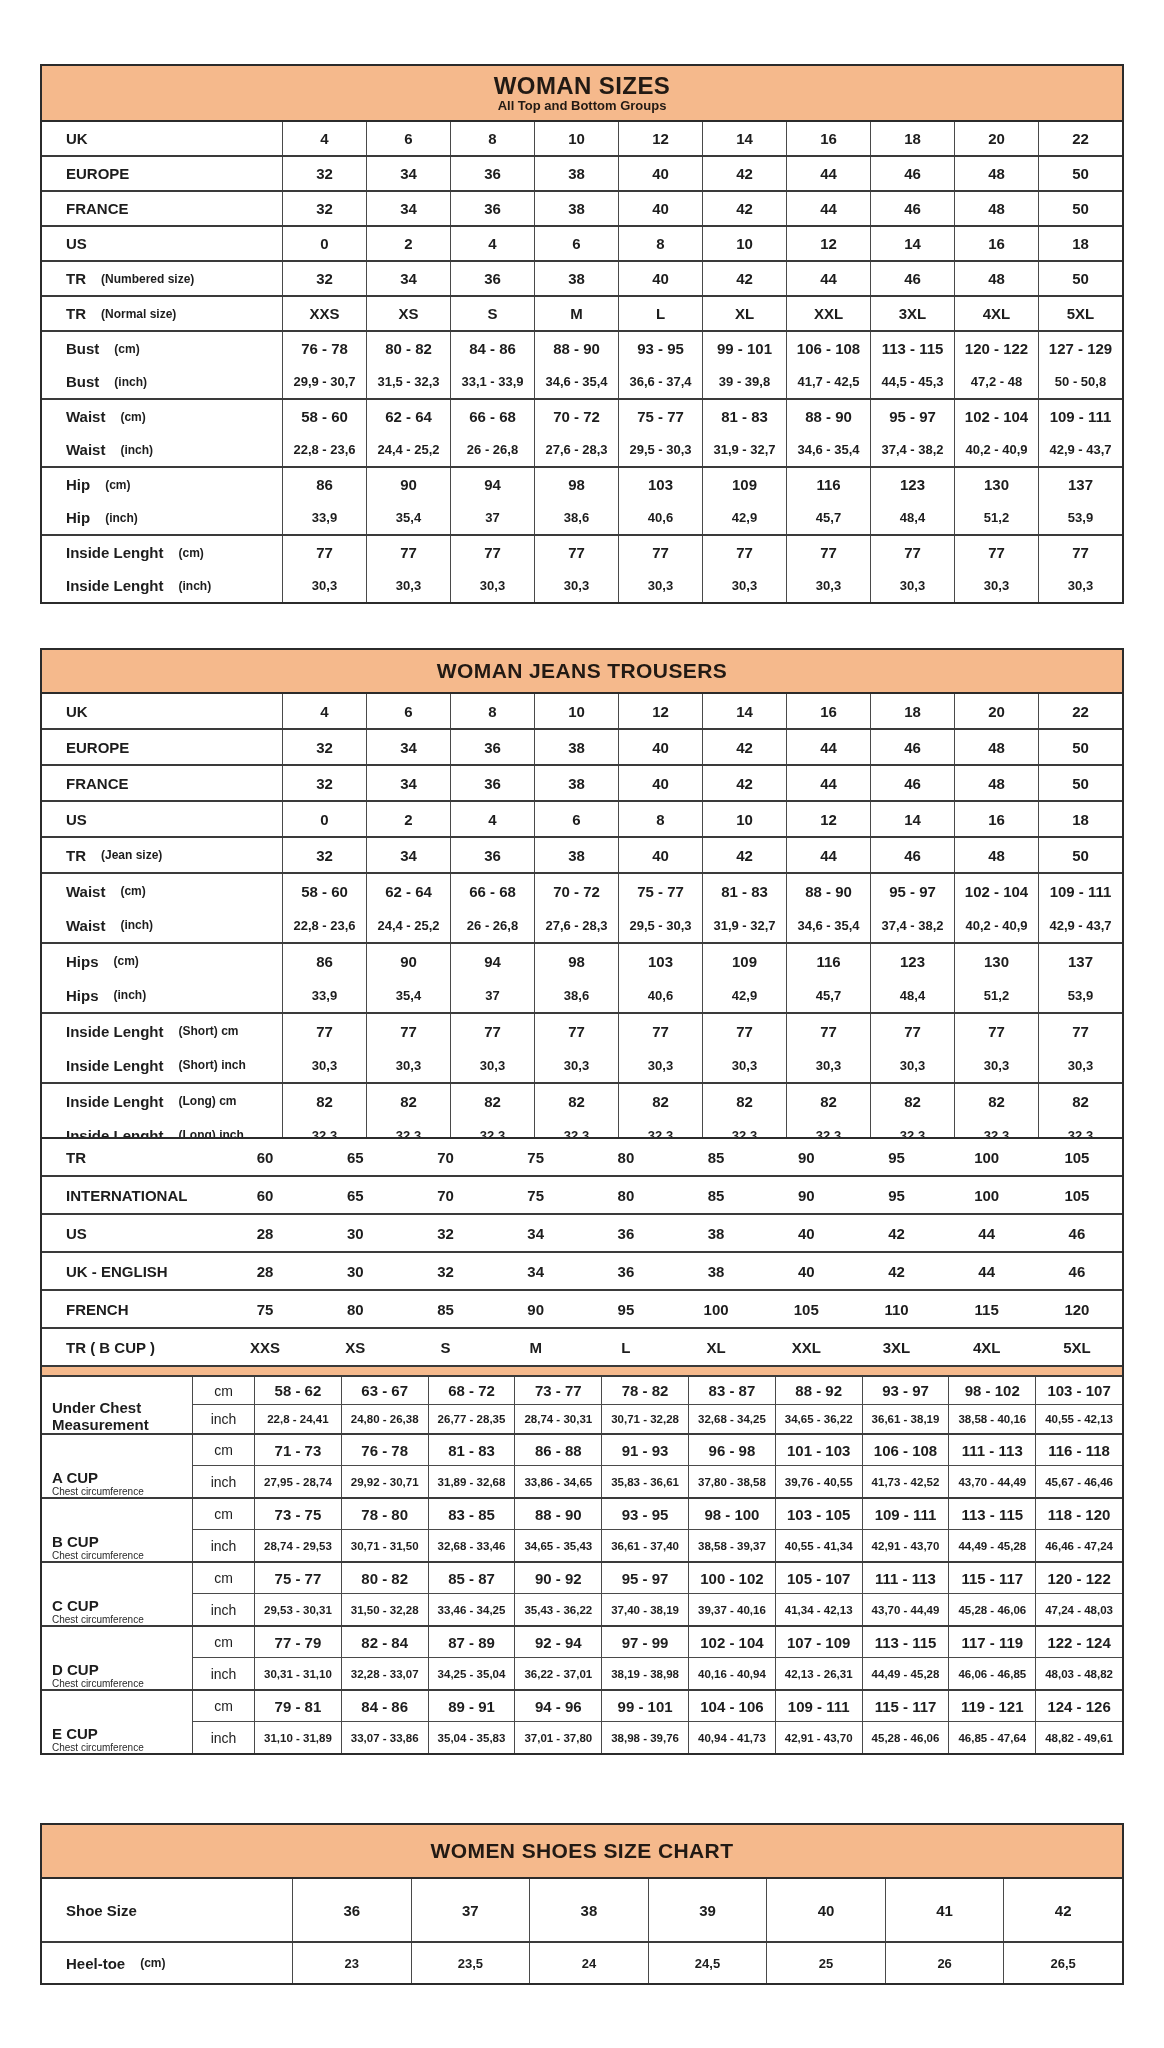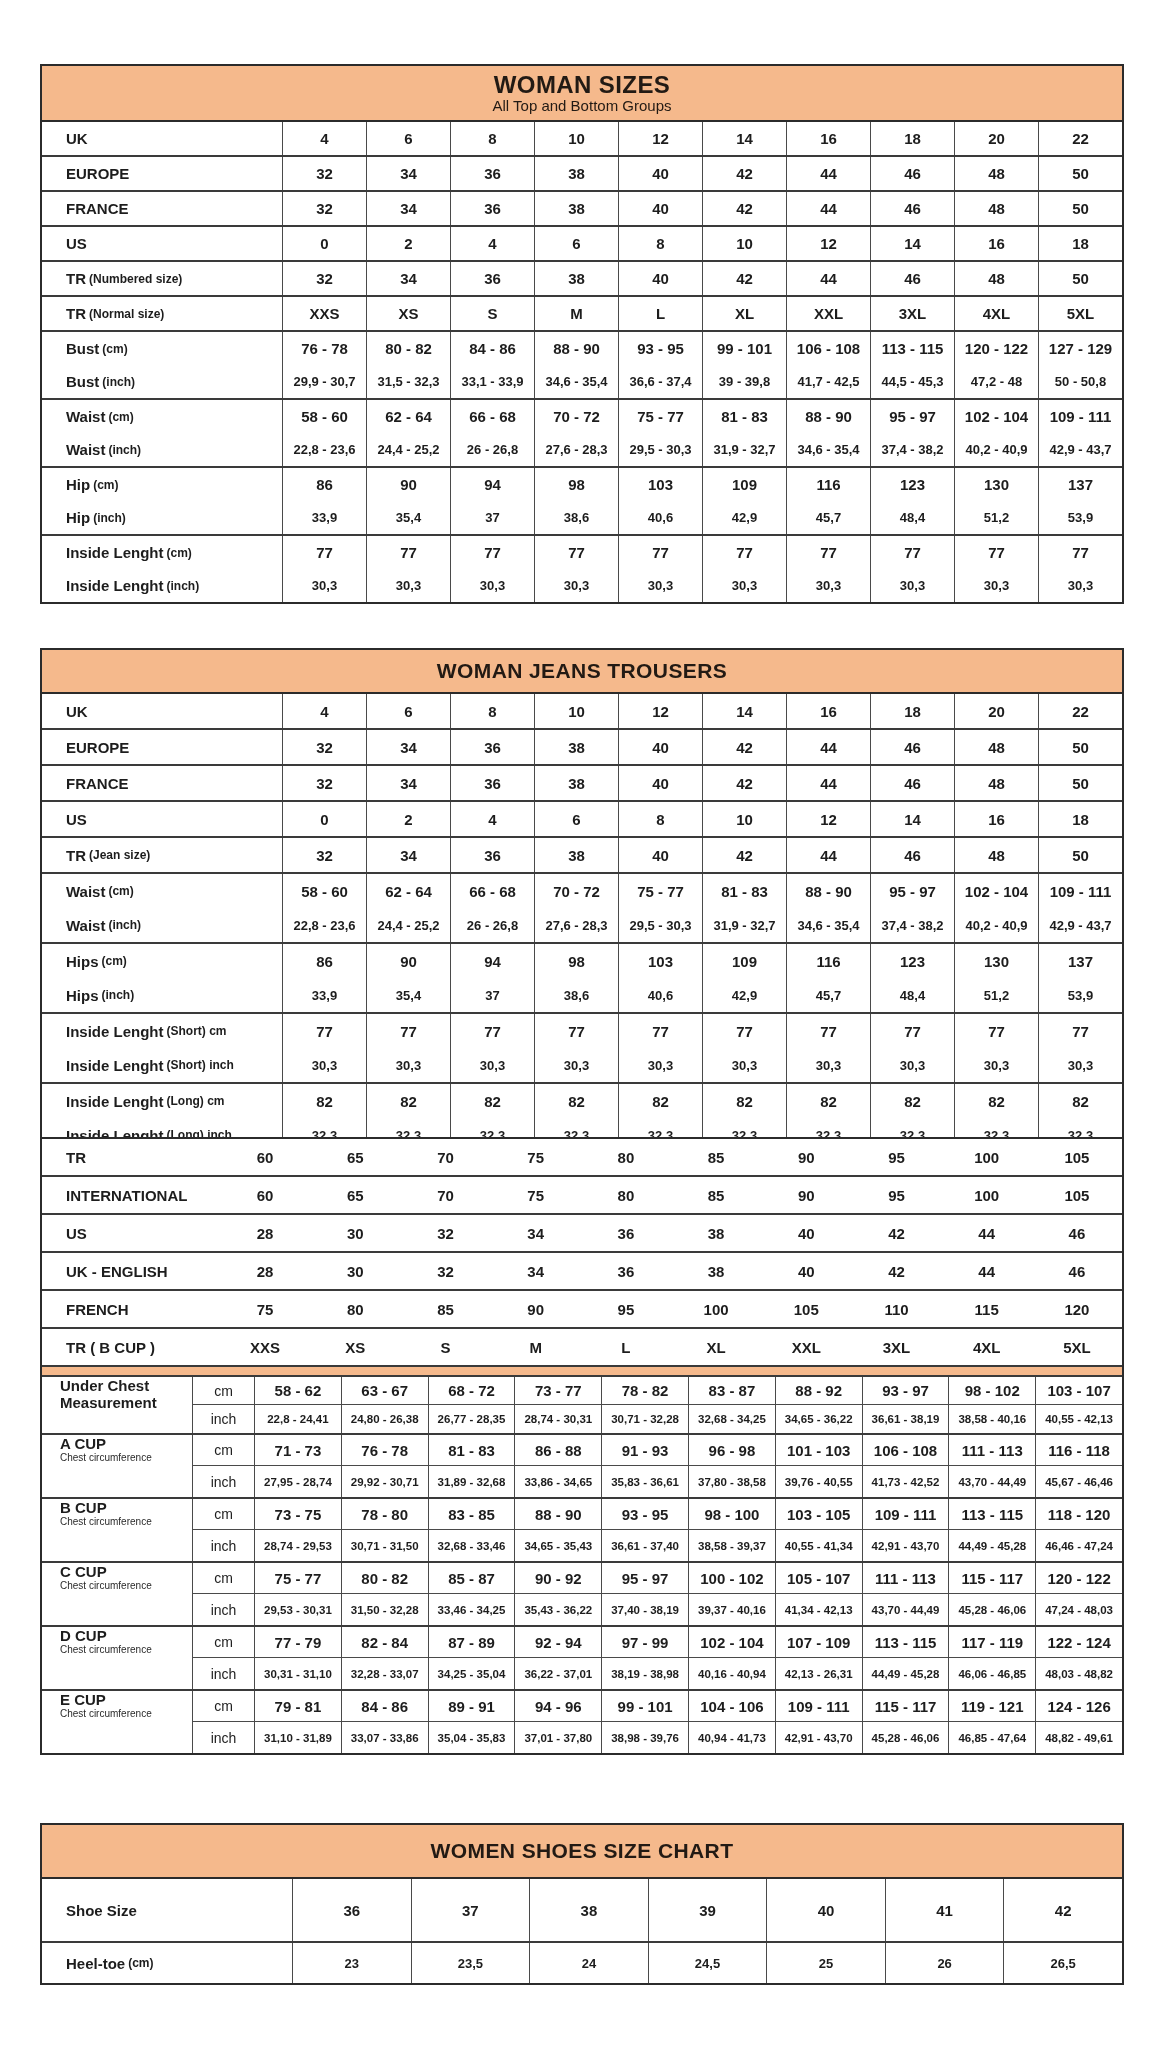--- a/index.html
+++ b/index.html
@@ -12,46 +12,46 @@
   #t-bra{top:1137px}
   #t-shoes{top:1823px}
   .thead{background:#f5b98c;display:flex;flex-direction:column;align-items:center;justify-content:center;border-bottom:2px solid #2b2b2b}
   #t-woman .thead{height:56px}
   #t-jeans .thead{height:44px}
   #t-bra  .thead{height:46px}
   #t-shoes .thead{height:54px}
   .title{font-weight:700;font-size:24px;letter-spacing:.4px;color:#221a14;line-height:1.05}
   #t-jeans .title,#t-shoes .title{font-size:21px}
   #t-bra .title{font-size:20px}
-  .subtitle{font-weight:400;font-size:15px;color:#221a14}
+  .subtitle{font-weight:700;font-size:13px;color:#221a14}
   .g{border-bottom:2px solid #3a3a3a}
   .g:last-child{border-bottom:none}
   .row{display:grid;align-items:stretch}
   .mat .row{grid-template-columns:240px repeat(10,1fr)}
   #t-shoes .row{grid-template-columns:250px repeat(7,1fr)}
   #t-woman .row{height:33px}
   #t-jeans .row{height:34px}
   #t-shoes .row-size{height:62px}
   #t-shoes .row-heel{height:40px}
   .cell{display:flex;align-items:center;justify-content:center;border-left:1px solid #4a4a4a;font-size:15px;font-weight:600;white-space:nowrap}
   .cell.label{border-left:none;justify-content:flex-start;padding-left:24px;font-weight:700;font-size:15px}
-  .paren{font-size:12px;font-weight:700;margin-left:3px}
+  .paren{font-size:12px;font-weight:700;margin-left:15px}
   .row.small .cell{font-size:13px;font-weight:600}
   .row.small .cell.label{font-size:15px}
   
   .open .row{grid-template-columns:178px repeat(10,1fr);height:36px}
   .open .cell{border-left:none;font-size:15px}
   .open .cell.label{font-size:15px}
   .strip{height:12px;background:#f5b98c;border-top:2px solid #3a3a3a;border-bottom:2px solid #3a3a3a}
   
   .cupg{display:grid;grid-template-columns:150px 62px repeat(10,1fr);grid-template-rows:1fr 1fr;border-bottom:2px solid #3a3a3a}
   .cupg:last-child{border-bottom:none}
   .cupg.uc .ccell{height:28px}
   .cupg:not(.uc) .ccell{height:31px}
-  .cuplabel{grid-row:1/3;grid-column:1;display:flex;flex-direction:column;justify-content:flex-start;padding-left:18px}
+  .cuplabel{grid-row:1/3;grid-column:1;display:flex;flex-direction:column;justify-content:flex-end;padding-left:10px}
   .cuplabel .main{font-weight:700;font-size:15px;line-height:1.15}
   .cuplabel .sub{font-weight:400;font-size:10px;color:#2a2a2a}
   .ccell{display:flex;align-items:center;justify-content:center;border-left:1px solid #4a4a4a;white-space:nowrap}
   .ccell.r1{border-bottom:1px solid #4a4a4a}
   .ccell.unit{font-weight:400;font-size:14px}
   .ccell.cm{font-size:15px;font-weight:600}
   .ccell.inch{font-size:11.5px;font-weight:600}
 </style>
 </head>
 <body>

